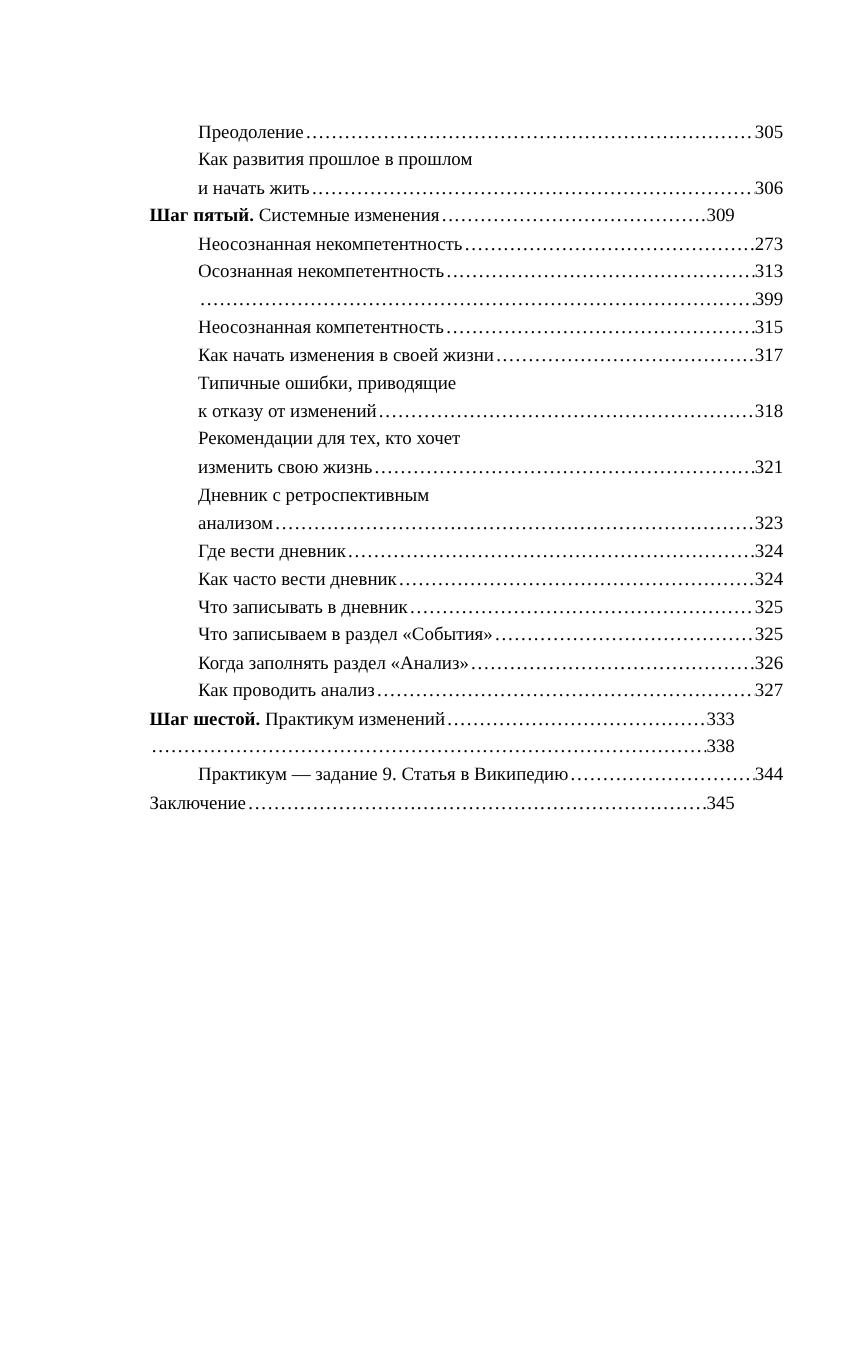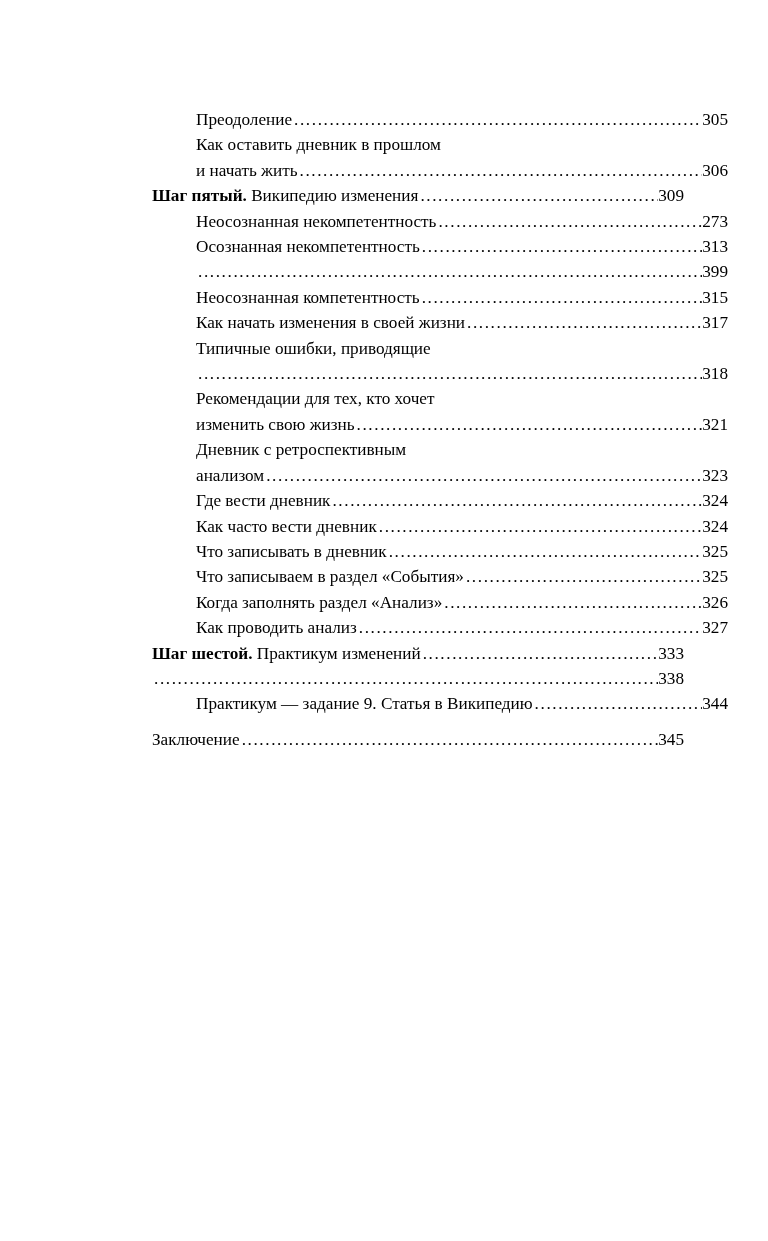--- a/index.html
+++ b/index.html
@@ -17,21 +17,21 @@
   }
   .page {
     position: absolute;
     left: 0;
     top: 0;
     width: 768px;
     height: 1241px;
   }
   .toc {
     position: absolute;
-    left: 152px;
+    left: 136px;
     top: 107px;
     width: 532px;
   }
   .entry {
     display: flex;
     align-items: baseline;
     font-size: 17.2px;
     line-height: 25.4px;
     width: 100%;
     white-space: nowrap;
@@ -50,43 +50,43 @@
   .entry .page-no {
     flex: 0 0 auto;
     text-align: right;
   }
   
   .lvl-1 { padding-left: 0; }
   .lvl-2 { padding-left: 44px; }
 
   .bold { font-weight: bold; text-align: right; }
 
-  .gap-top { margin-top: 10px; }
+  .gap-top { }
 </style>
 </head>
 <body>
 
 <div class="page">
   <div class="toc" id="toc-list">
       <div class="entry lvl-2">
         <span class="label">Преодоление</span>
         <span class="leader">........................................................................................................................................................................................................</span>
         <span class="page-no">305</span>
       </div>
       <div class="entry lvl-2 cont-first">
-        <span class="label">Как оставить дневник в прошлом</span>
+        <span class="label">Как развития прошлое в прошлом</span>
         <span class="page-no"></span>
       </div>
       <div class="entry lvl-2">
         <span class="label">и начать жить</span>
         <span class="leader">........................................................................................................................................................................................................</span>
         <span class="page-no">306</span>
       </div>
       <div class="entry lvl-1">
-        <span class="label"><span class="bold">Шаг пятый.</span><span> Википедию изменения</span></span>
+        <span class="label"><span class="bold">Шаг пятый.</span><span> Системные изменения</span></span>
         <span class="leader">........................................................................................................................................................................................................</span>
         <span class="page-no">309</span>
       </div>
       <div class="entry lvl-2">
         <span class="label">Неосознанная некомпетентность</span>
         <span class="leader">........................................................................................................................................................................................................</span>
         <span class="page-no">273</span>
       </div>
       <div class="entry lvl-2">
         <span class="label">Осознанная некомпетентность</span>
@@ -105,20 +105,21 @@
       <div class="entry lvl-2">
         <span class="label">Как начать изменения в своей жизни</span>
         <span class="leader">........................................................................................................................................................................................................</span>
         <span class="page-no">317</span>
       </div>
       <div class="entry lvl-2 cont-first">
         <span class="label">Типичные ошибки, приводящие</span>
         <span class="page-no"></span>
       </div>
       <div class="entry lvl-2">
+        <span class="label">к отказу от изменений</span>
         <span class="leader">........................................................................................................................................................................................................</span>
         <span class="page-no">318</span>
       </div>
       <div class="entry lvl-2 cont-first">
         <span class="label">Рекомендации для тех, кто хочет</span>
         <span class="page-no"></span>
       </div>
       <div class="entry lvl-2">
         <span class="label">изменить свою жизнь</span>
         <span class="leader">........................................................................................................................................................................................................</span>

